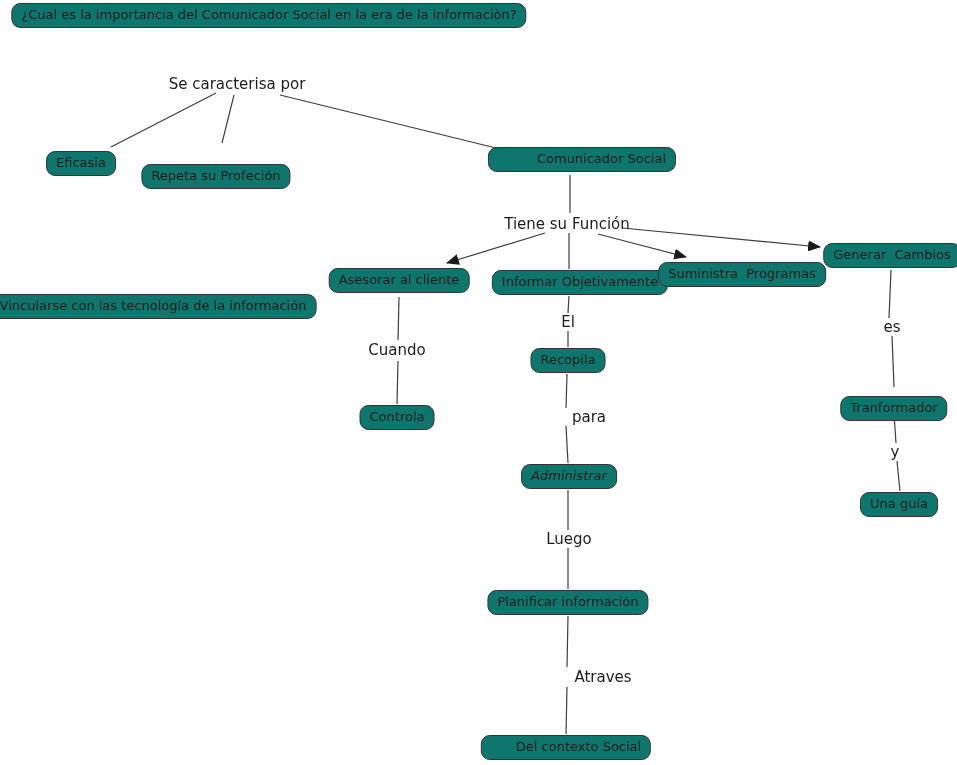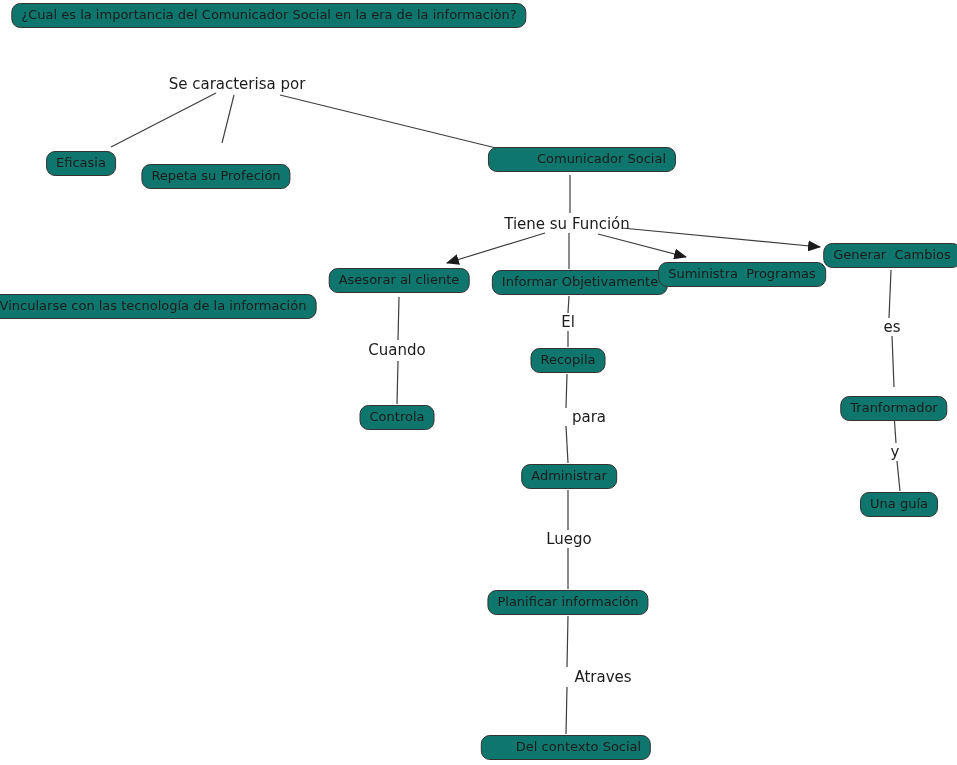--- a/index.html
+++ b/index.html
@@ -93,21 +93,21 @@
   <div class="node" style="left:81px;  top:151px;">Eficasia</div>
   <div class="node" style="left:216px; top:164px;">Repeta su Profeción</div>
   <div class="node" style="left:582px; top:147px;padding-left:48px;">Comunicador Social</div>
   <div class="node" style="left:399px; top:268px;">Asesorar al cliente</div>
   <div class="node" style="left:580px; top:270px;border-radius:9px;">Informar Objetivamente</div>
   <div class="node" style="left:742px; top:262px;">Suministra  Programas</div>
   <div class="node" style="left:892px; top:243px;">Generar  Cambios</div>
   <div class="node" style="left:153px; top:294px;">Vincularse con las tecnología de la información</div>
   <div class="node" style="left:397px; top:405px;">Controla</div>
   <div class="node" style="left:568px; top:348px;">Recopila</div>
-  <div class="node" style="left:569px; top:464px;">Administrar</div>
+  <div class="node" style="left:569px; top:464px;font-style:italic;">Administrar</div>
   <div class="node" style="left:568px; top:590px;">Planificar información</div>
   <div class="node" style="left:566px; top:735px;padding-left:34px;">Del contexto Social</div>
   <div class="node" style="left:894px; top:388px;margin-top:8px;">Tranformador</div>
   <div class="node" style="left:899px; top:492px;">Una guía</div>
 
   <div class="link-label" style="left:237px; top:84px;">Se caracterisa por</div>
   <div class="link-label" style="left:567px; top:224px;">Tiene su Función</div>
   <div class="link-label" style="left:397px; top:350px;text-align:center;">Cuando</div>
   <div class="link-label" style="left:568px; top:322px;">El</div>
   <div class="link-label" style="left:566px; top:417px;margin-left:23px;">para</div>

